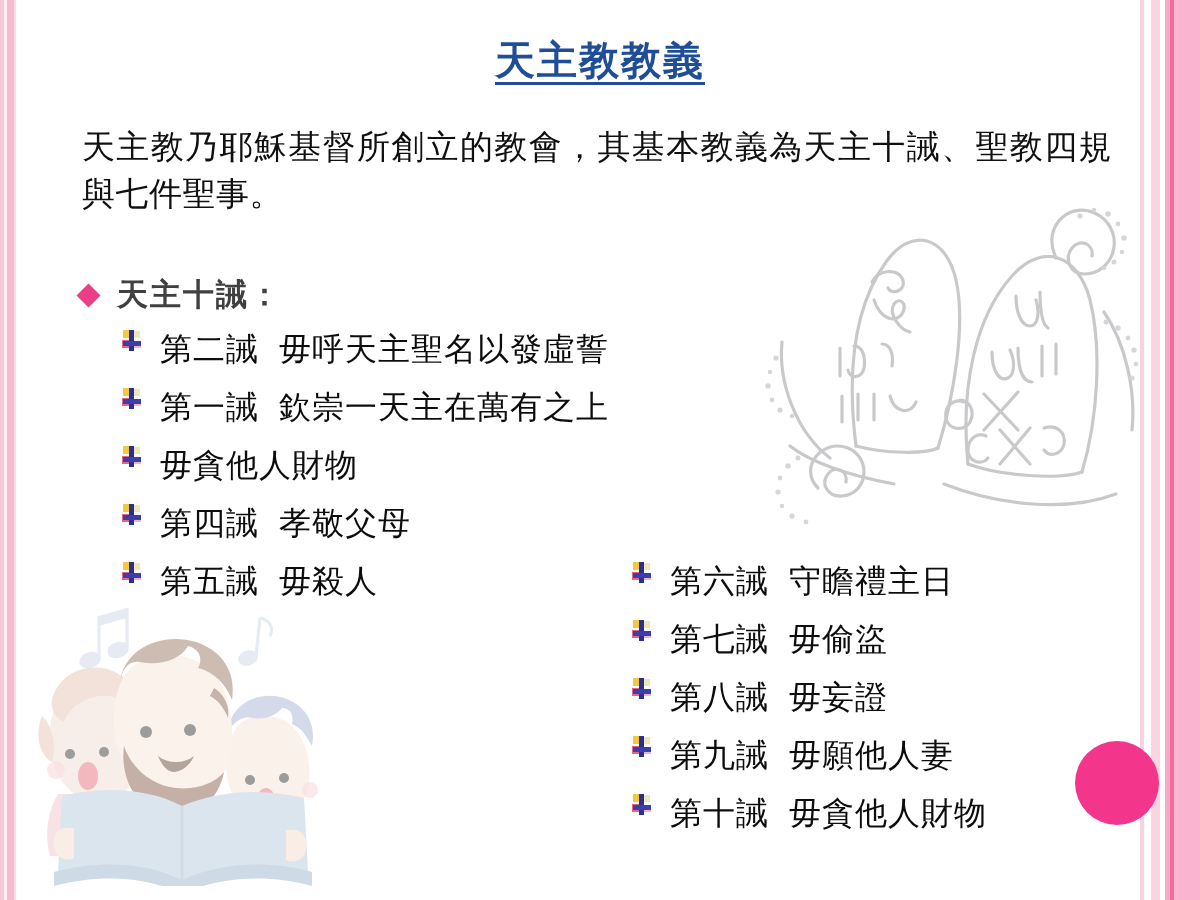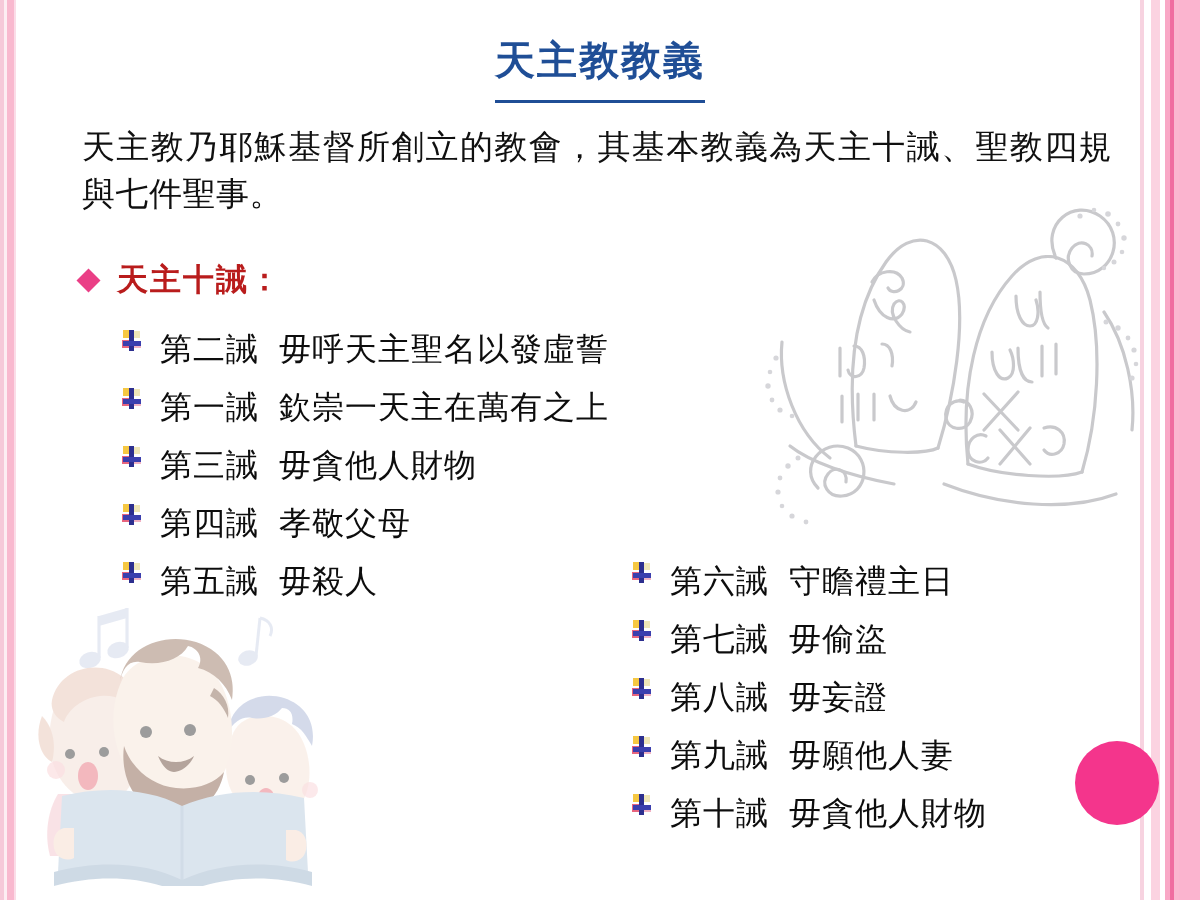--- a/index.html
+++ b/index.html
@@ -38,43 +38,43 @@
     position:absolute; top:40px; left:0; width:1200px;
     text-align:center;
   }
   .title {
     display:inline-block;
     font-size:40px;
     font-weight:bold;
     letter-spacing:2px;
     color:#1f4e96;
     border-bottom:3px solid #1f4e96;
-    padding-bottom:18px;
+    padding-bottom:0;
     line-height:1.05;
   }
 
   
   .intro {
     position:absolute;
     top:124px; left:82px;
     width:1030px;
     font-size:33px;
     line-height:1.42;
     color:#101010;
     letter-spacing:0.5px;
     text-align:justify;
   }
 
   
   .section-head {
     position:absolute;
-    top:259px; left:80px;
+    top:274px; left:80px;
     display:flex; align-items:center;
     font-size:31px; font-weight:bold;
-    color:#b91c1c;
+    color:#404040;
     letter-spacing:2px;
   }
   .diamond {
     width:17px; height:17px;
     background:#ea3f86;
     transform:rotate(45deg);
     margin-right:20px;
     flex:0 0 auto;
   }
 
@@ -266,21 +266,20 @@
     </div>
     <div class="cmd-item">
       <span class="cross-icon">
         <i class="q-tl"></i>
           <i class="q-tr"></i>
           <i class="q-bl"></i>
           <i class="q-br"></i>
           <i class="v"></i>
           <i class="h"></i>
       </span>
-      <span class="num">第三誡</span>
       <span class="txt">毋貪他人財物</span>
     </div>
     <div class="cmd-item">
       <span class="cross-icon">
         <i class="q-tl"></i>
           <i class="q-tr"></i>
           <i class="q-bl"></i>
           <i class="q-br"></i>
           <i class="v"></i>
           <i class="h"></i>

